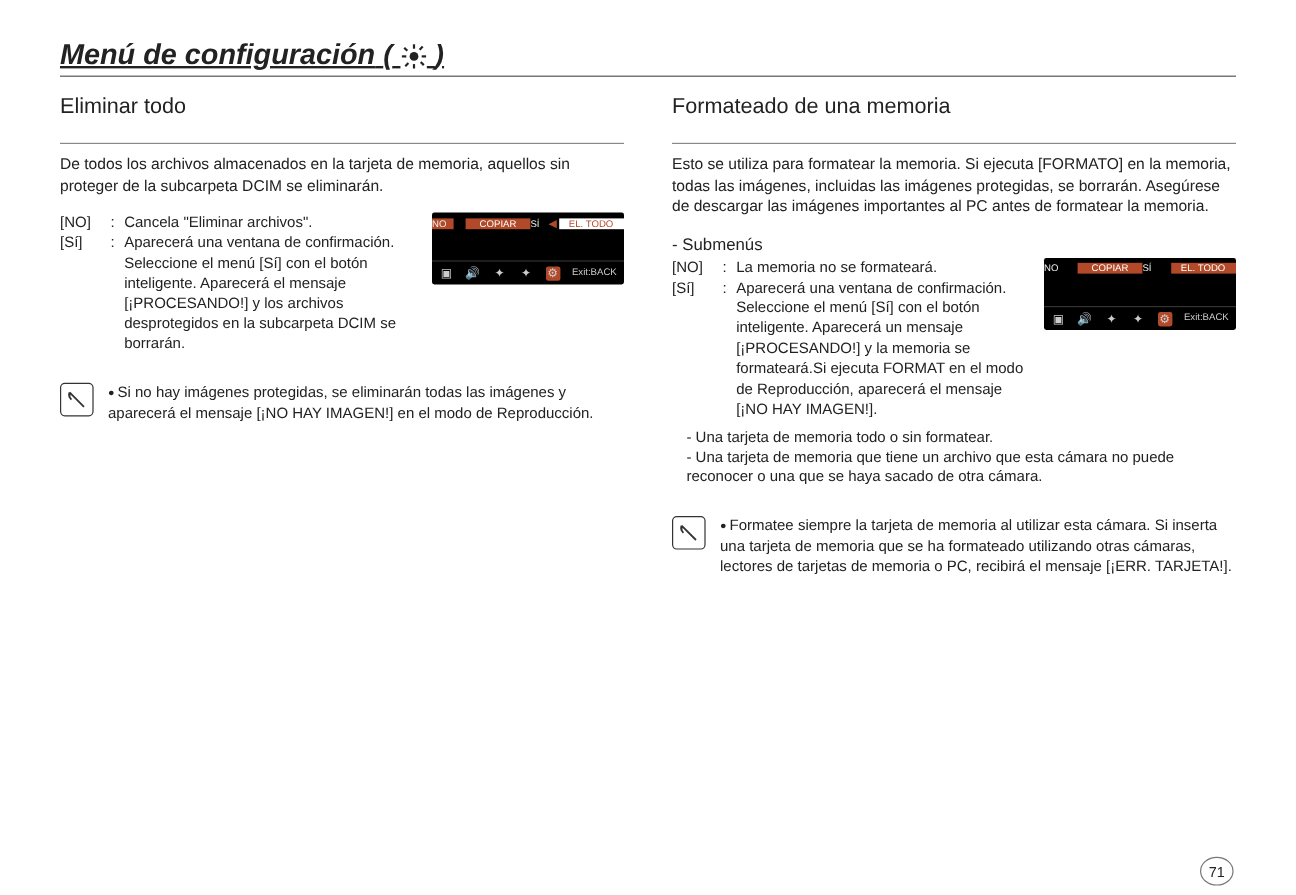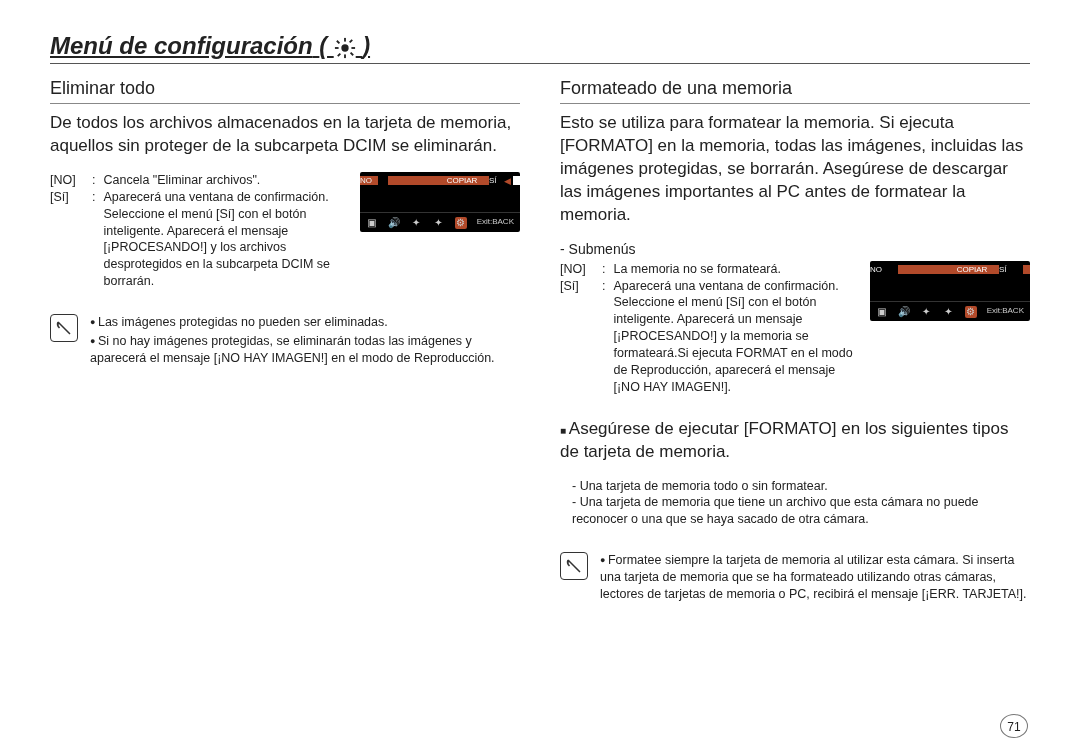--- a/index.html
+++ b/index.html
@@ -42,42 +42,42 @@
   .cols {
     display: flex;
     gap: 40px;
   }
   .col { flex: 1 1 0; }
   h2 {
     font-size: 18px;
     font-weight: 400;
     margin: 0 0 6px 0;
     border-bottom: 1px solid #888;
-    padding-bottom: 4px;
-  }
-  p.intro { font-size: 17px; margin: 8px 0 14px 0; line-height: 1.35; }
+    padding-bottom: 20px;
+  }
+  p.intro { font-size: 13px; margin: 8px 0 14px 0; line-height: 1.35; }
   .row-with-lcd { display: flex; gap: 16px; align-items: flex-start; }
   .option-block { font-size: 12.5px; line-height: 1.35; flex: 1; }
   .option-line { display: flex; gap: 8px; }
   .option-label { min-width: 34px; }
   .option-text { flex: 1; }
   .sub-heading { font-size: 14px; margin: 10px 0 4px 0; }
   .lcd {
     width: 160px;
     background: #000;
     color: #fff;
     font-size: 8px;
     border-radius: 2px;
     overflow: hidden;
     flex-shrink: 0;
   }
   .lcd-rows { display:flex; }
   .lcd-row { display: flex; height: 18px; align-items: center; }
   .lcd-left { flex: 1; text-align: right; padding-right: 6px; color: #eee; }
-  .lcd-right { width: 54px; text-align: center; padding-left: 47px; }
+  .lcd-right { width: 54px; text-align: center; }
   .lcd-right-bg { background: #b24a2a; }
   .lcd-row.active .lcd-left { background: #b24a2a; }
   .lcd-row .arrow { width:10px; color:#b24a2a; font-size:9px; text-align:center; }
   .lcd-icons {
     display: flex;
     justify-content: space-between;
     padding: 4px 6px 3px 6px;
     border-top: 1px solid #333;
     margin-top: 22px;
     font-size: 8px;
@@ -194,21 +194,20 @@
         </div>
       </div>
 
       <div class="note-box">
         <div class="note-icon">
           <svg viewBox="0 0 24 24" width="18" height="18">
               <path d="M4 4 L20 20 M4 4 Q2 8 6 12 M4 4 L4 10" stroke="#333" stroke-width="2" fill="none"></path>
             </svg>
         </div>
         <ul class="note-list">
-          <li>Las imágenes protegidas no pueden ser eliminadas.</li>
           <li>Si no hay imágenes protegidas, se eliminarán todas las imágenes y aparecerá el mensaje [¡NO HAY IMAGEN!] en el modo de Reproducción.</li>
         </ul>
       </div>
     </div>
 
     <div class="col">
       <h2>Formateado de una memoria</h2>
       <p class="intro">Esto se utiliza para formatear la memoria. Si ejecuta [FORMATO] en la memoria, todas las imágenes, incluidas las imágenes protegidas, se borrarán. Asegúrese de descargar las imágenes importantes al PC antes de formatear la memoria.</p>
 
       <div class="sub-heading">- Submenús</div>
@@ -248,21 +247,20 @@
             <span class="iconglyph">▣</span>
             <span class="iconglyph">🔊</span>
             <span class="iconglyph">✦</span>
             <span class="iconglyph">✦</span>
             <span class="iconglyph hl">⚙</span>
             <span>Exit:BACK</span>
           </div>
         </div>
       </div>
 
-      <p class="intro square-bullet" style="margin-top:22px;">Asegúrese de ejecutar [FORMATO] en los siguientes tipos de tarjeta de memoria.</p>
       <div class="dash-list">
         <div>- Una tarjeta de memoria todo o sin formatear.</div>
         <div>- Una tarjeta de memoria que tiene un archivo que esta cámara no puede reconocer o una que se haya sacado de otra cámara.</div>
       </div>
 
       <div class="note-box">
         <div class="note-icon">
           <svg viewBox="0 0 24 24" width="18" height="18">
               <path d="M4 4 L20 20 M4 4 Q2 8 6 12 M4 4 L4 10" stroke="#333" stroke-width="2" fill="none"></path>
             </svg>

